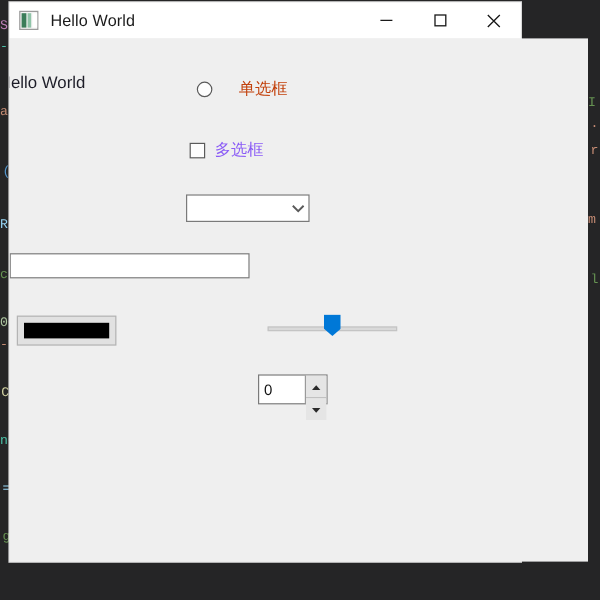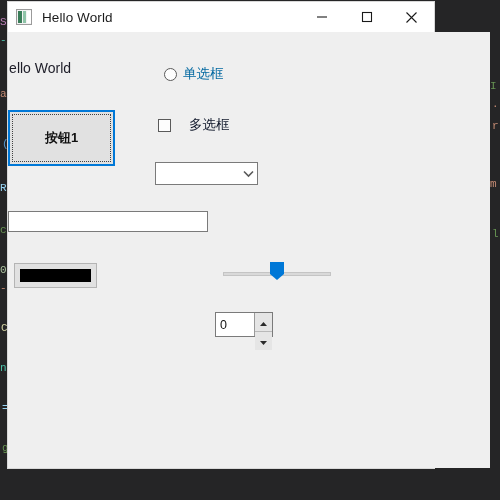--- a/index.html
+++ b/index.html
@@ -141,45 +141,45 @@
   }
   .radio-dot {
     width: 13px; height: 13px;
     border: 1px solid #5a5a5a;
     border-radius: 50%;
     background: #fdfdfd;
     box-sizing: border-box;
     flex: none;
   }
   #radio-row .rb-label {
-    margin-left: 6px;
+    margin-left: 22px;
     font-size: 13.5px;
-    color: #0369a1;
+    color: #c2410c;
     white-space: nowrap;
   }
 
   
   #check-row {
     position: absolute;
     left: 150px; top: 84px;
     display: flex;
     align-items: center;
     cursor: default;
   }
   .check-box {
     width: 13px; height: 13px;
     border: 1px solid #5a5a5a;
     background: #fdfdfd;
     box-sizing: border-box;
     flex: none;
   }
   #check-row .cb-label {
-    margin-left: 18px;
+    margin-left: 8px;
     font-size: 13.5px;
-    color: #0f172a;
+    color: #8b5cf6;
     white-space: nowrap;
   }
 
   
   #combo-box {
     position: absolute;
     left: 147px; top: 130px;
     width: 103px; height: 23px;
     background: #ffffff;
     border: 1px solid #7a7a7a;
@@ -348,24 +348,20 @@
             </svg>
         </span>
       </button>
     </div>
   </div>
 
   <div id="client" style="background: rgb(239, 239, 239);">
 
     <div id="hello-label">Hello World</div>
 
-    <button id="push-button" style="border-color: rgb(0, 120, 215);">
-      <span class="focus-ring"></span>
-      <span class="btn-label">按钮1</span>
-    </button>
 
     <div id="radio-row">
       <span class="radio-dot"></span>
       <span class="rb-label">单选框</span>
     </div>
 
     <div id="check-row">
       <span class="check-box"></span>
       <span class="cb-label">多选框</span>
     </div>

